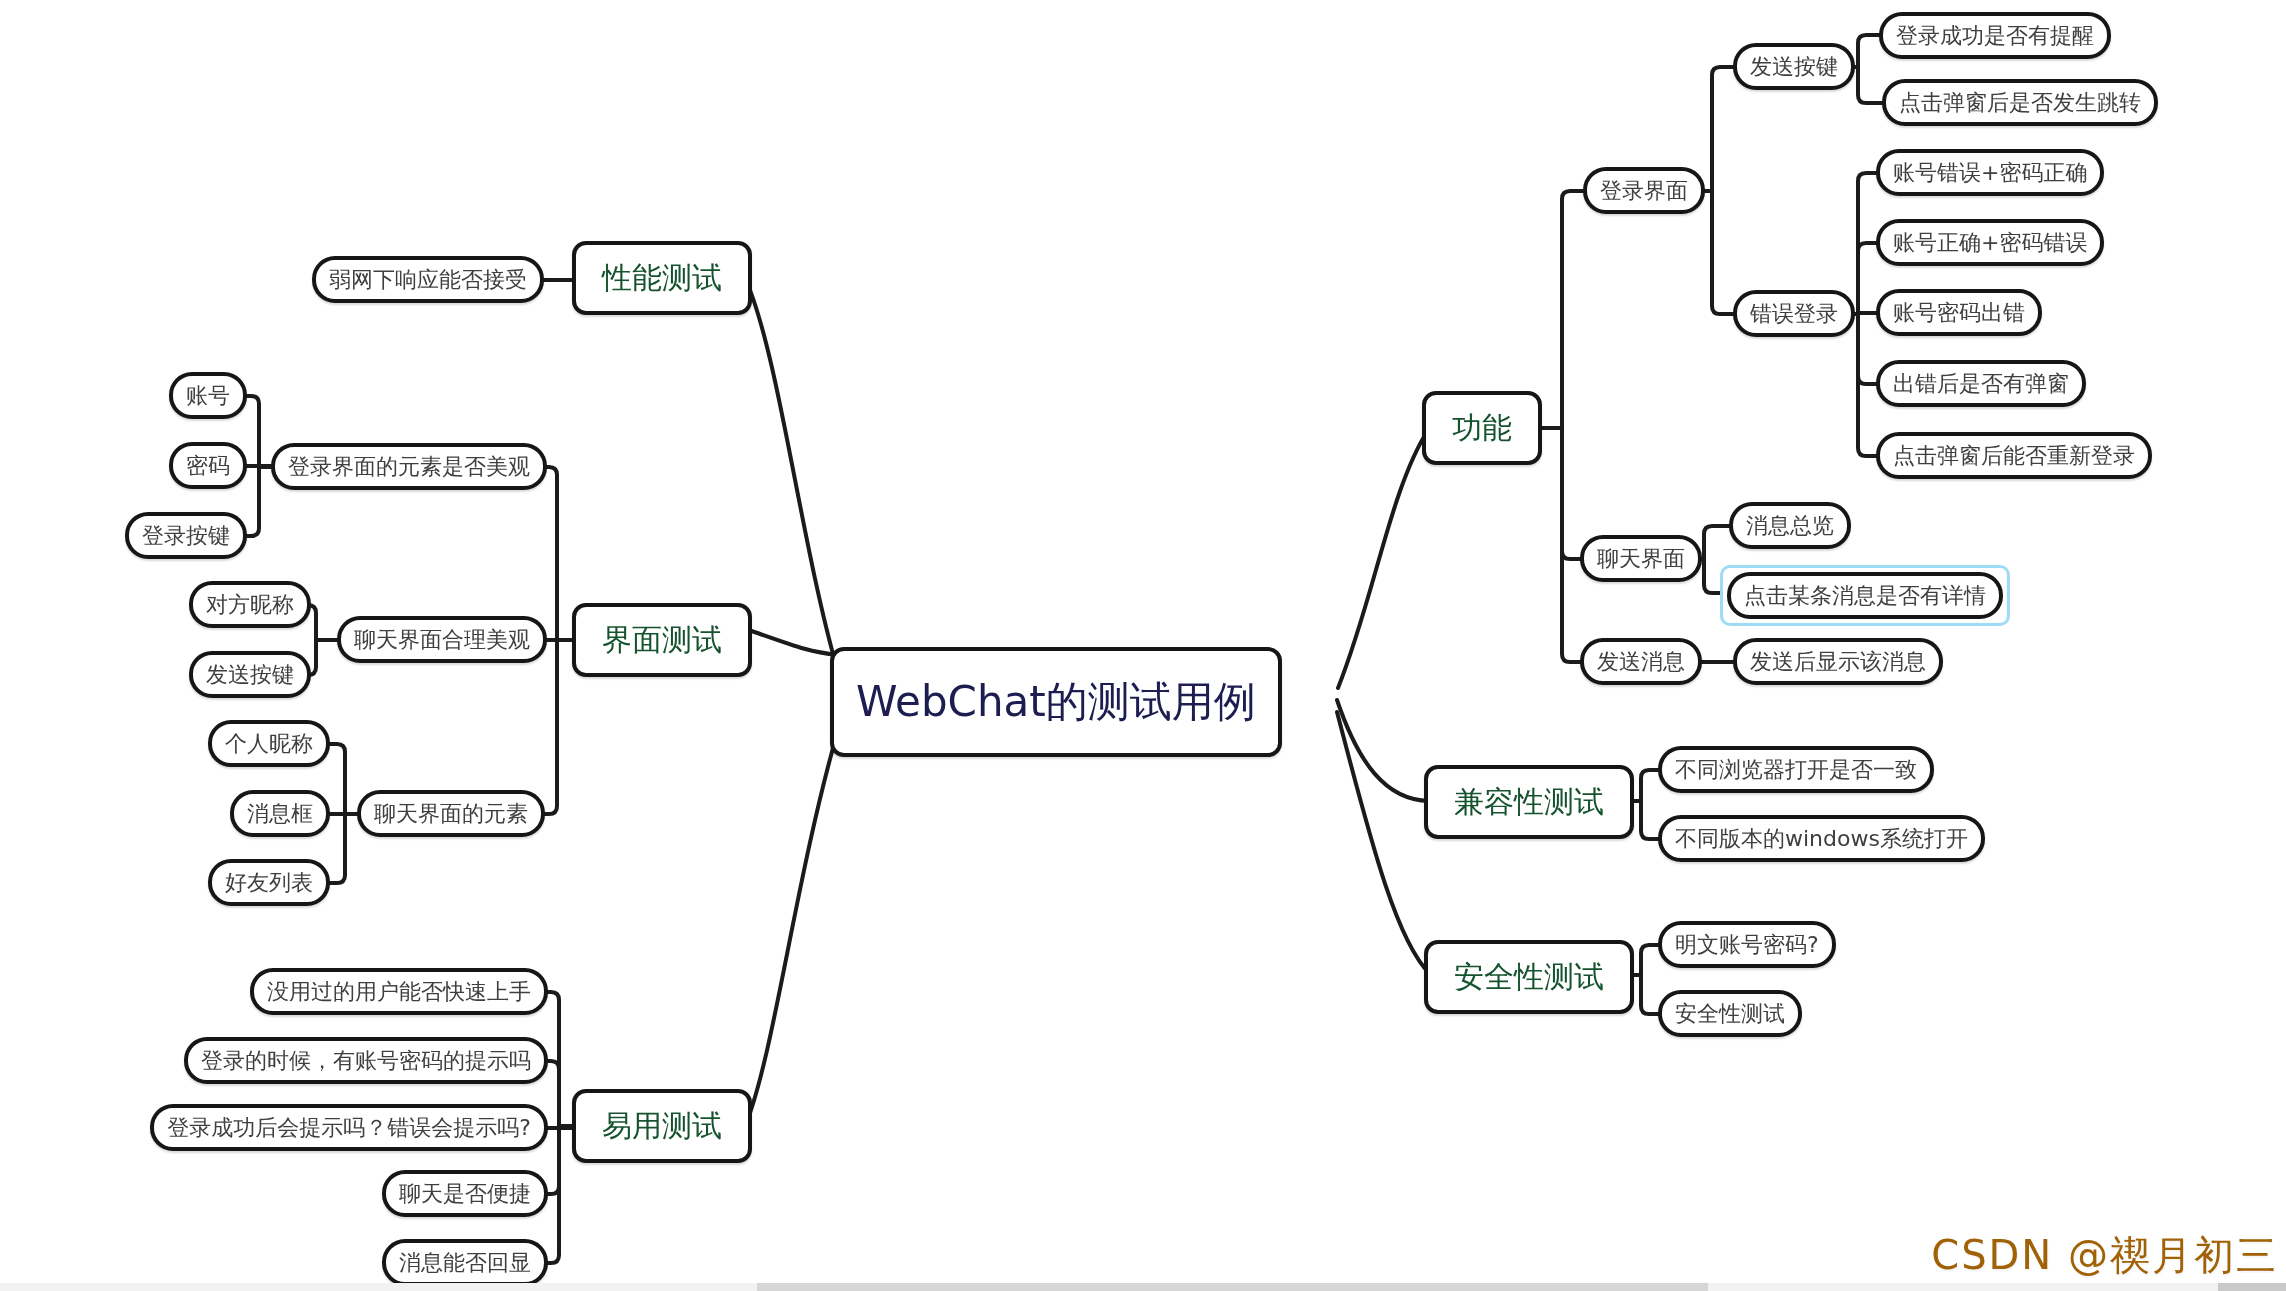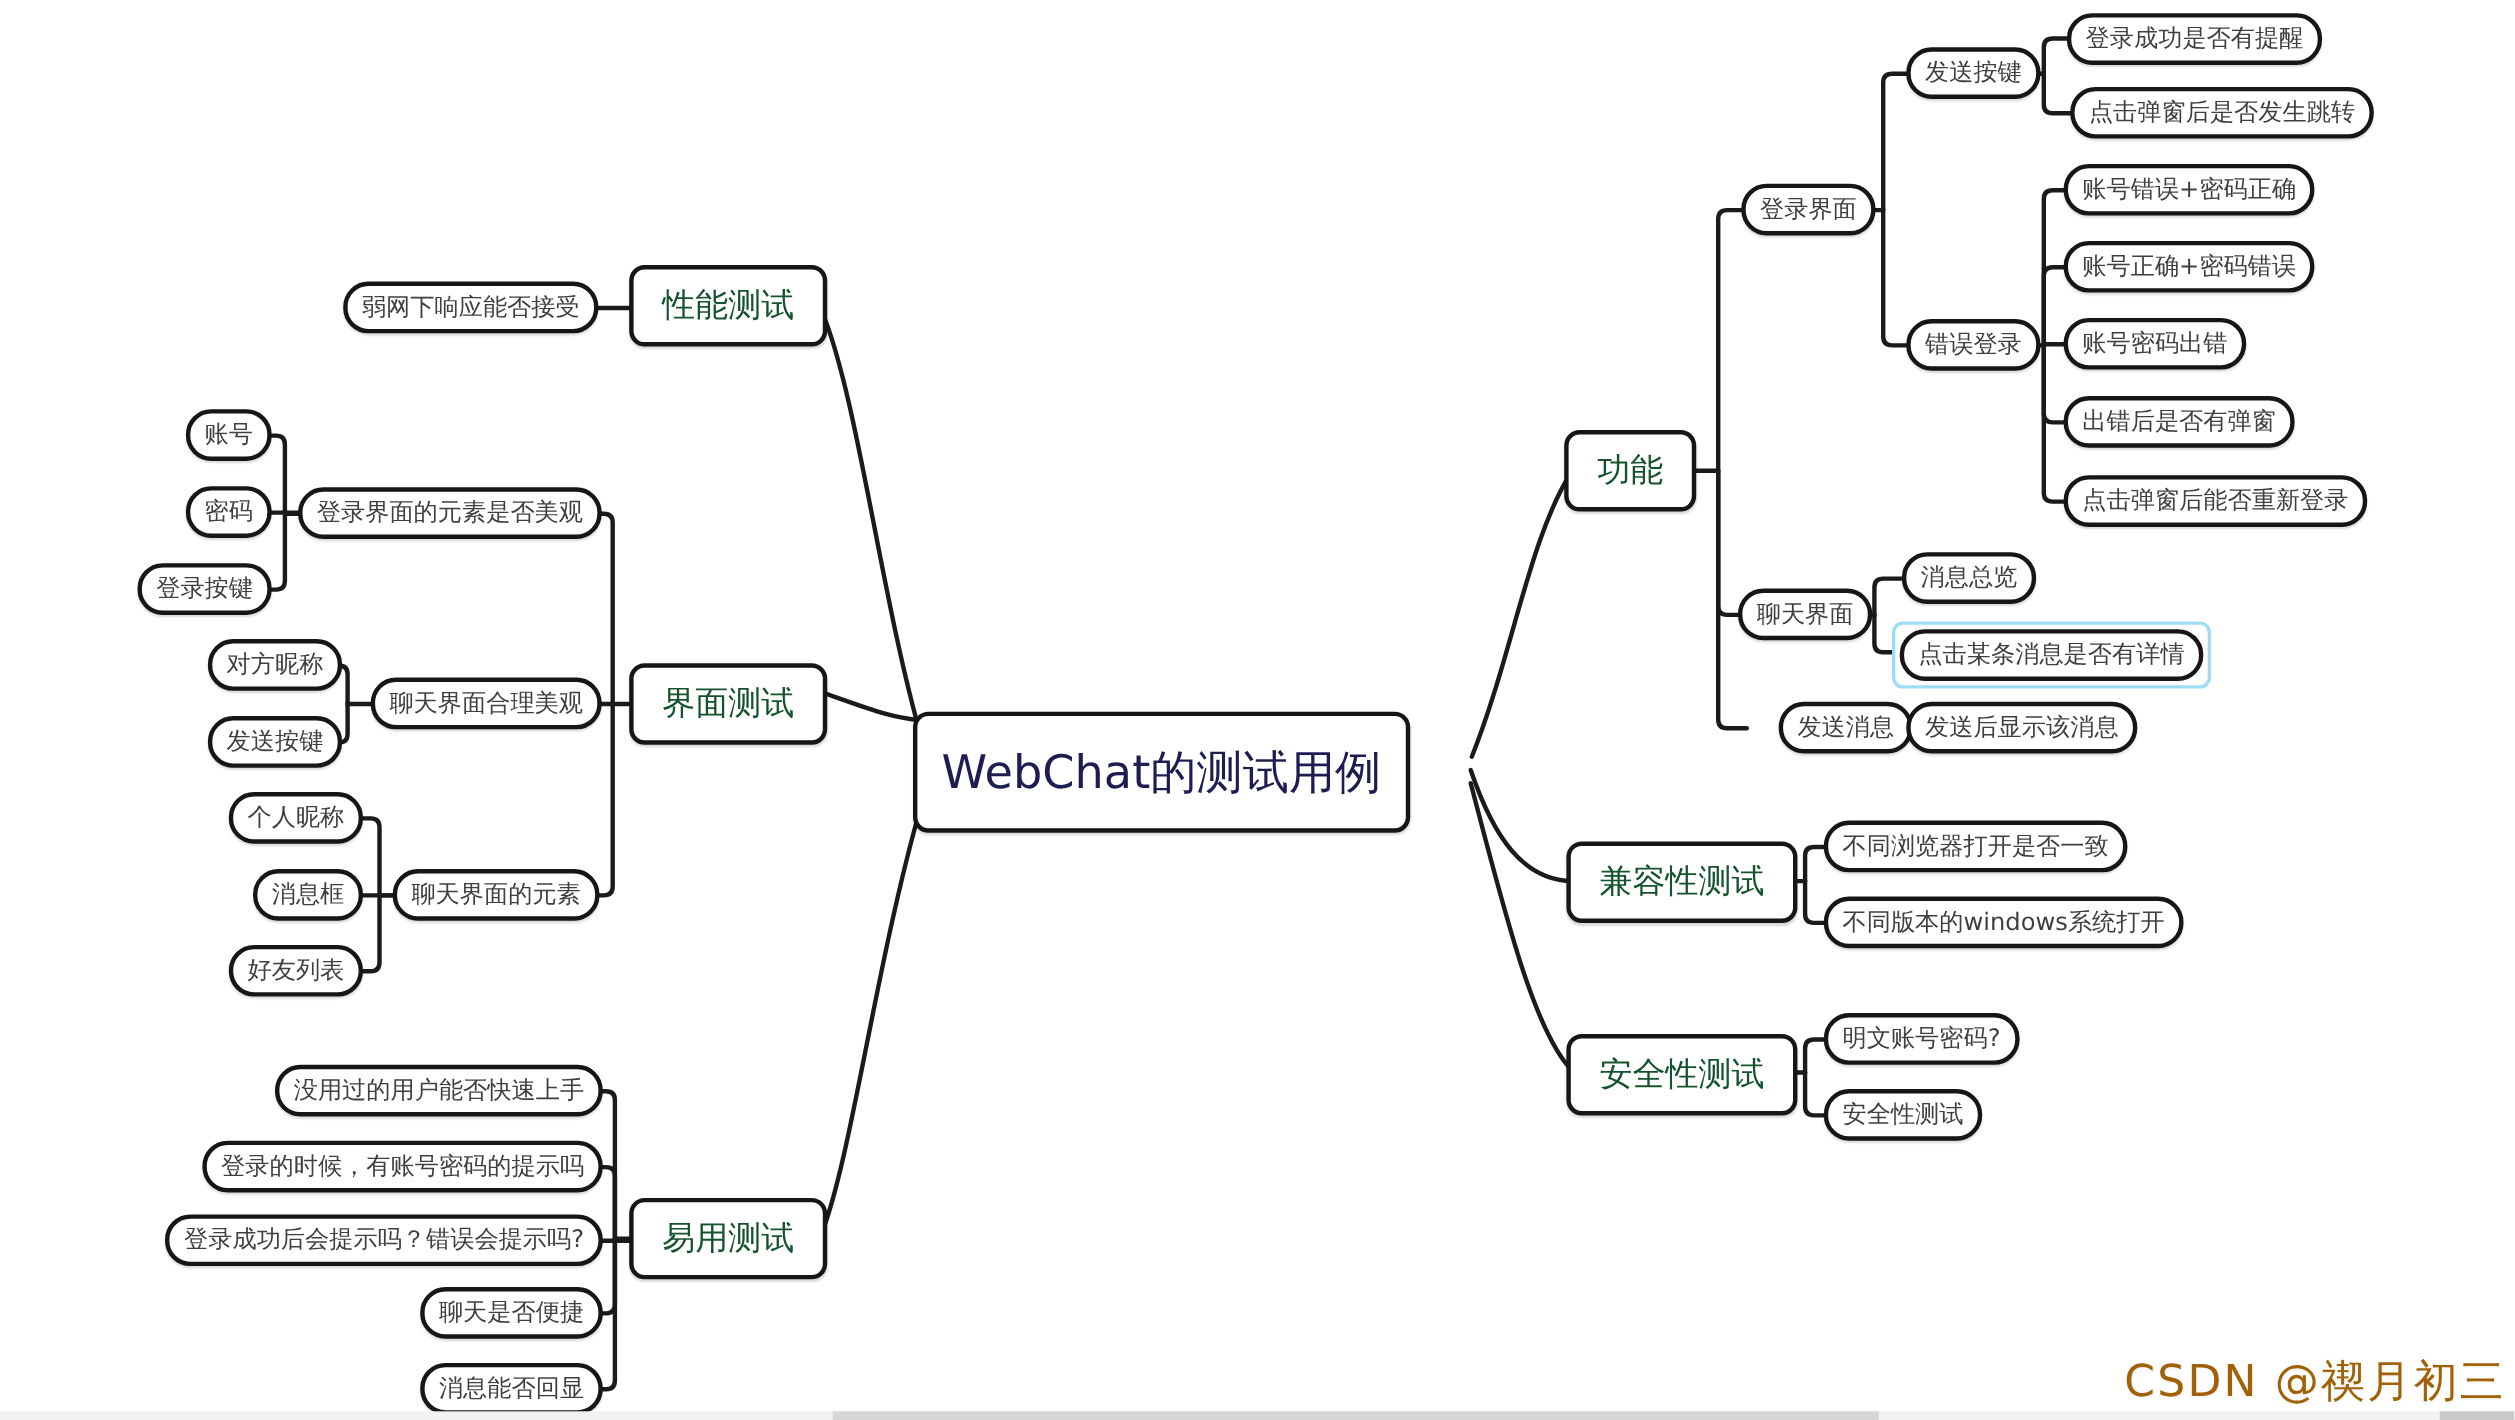--- a/index.html
+++ b/index.html
@@ -145,21 +145,21 @@
   <div class="node" style="left:1876px;top:149px;">账号错误+密码正确</div>
   <div class="node" style="left:1876px;top:219px;">账号正确+密码错误</div>
   <div class="node" style="left:1876px;top:289px;">账号密码出错</div>
   <div class="node" style="left:1876px;top:360px;">出错后是否有弹窗</div>
   <div class="node" style="left:1876px;top:432px;">点击弹窗后能否重新登录</div>
   <div class="node" style="left:1580px;top:535px;">聊天界面</div>
   <div class="node" style="left:1729px;top:502px;">消息总览</div>
   <div class="sel-wrap" style="left:1720px;top:565px;">
     <div class="node">点击某条消息是否有详情</div>
   </div>
-  <div class="node" style="left:1580px;top:638px;margin-left:37px;">发送消息</div>
+  <div class="node" style="left:1580px;top:638px;">发送消息</div>
   <div class="node" style="left:1733px;top:638px;">发送后显示该消息</div>
 
   <div class="node" style="left:1658px;top:746px;">不同浏览器打开是否一致</div>
   <div class="node main" style="left:1424px;top:765px;">兼容性测试</div>
   <div class="node" style="left:1658px;top:815px;">不同版本的windows系统打开</div>
 
   <div class="node main" style="left:1424px;top:940px;">安全性测试</div>
   <div class="node" style="left:1658px;top:921px;">明文账号密码?</div>
   <div class="node" style="left:1658px;top:990px;">安全性测试</div>
 

